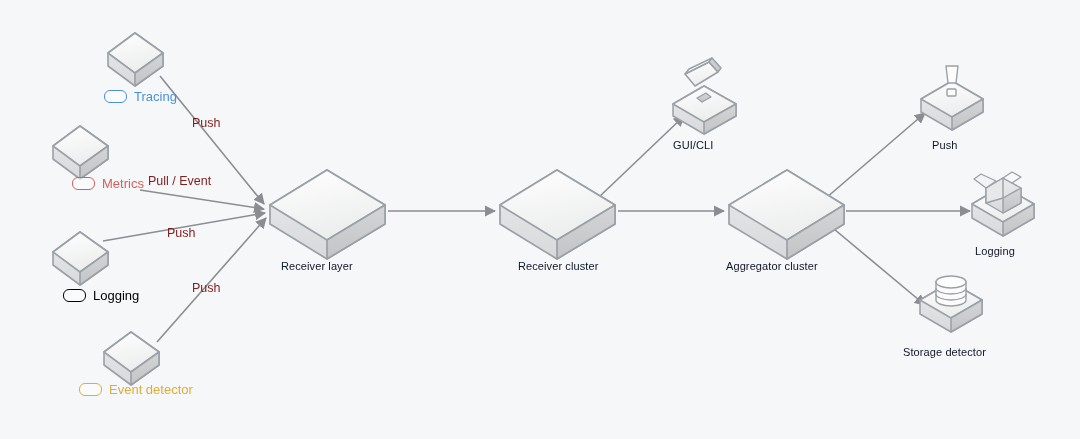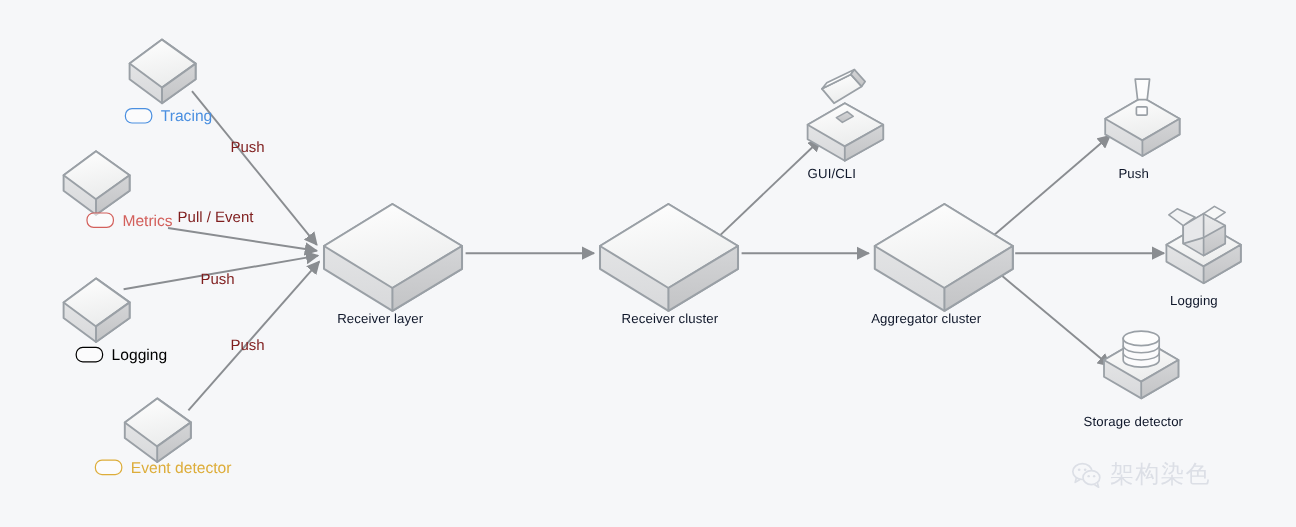--- a/index.html
+++ b/index.html
@@ -231,27 +231,14 @@
   <div class="badge-label" style="left:43px; top:289px; color:#000000;margin-left:20px;">
     <span class="badge-pill"></span>
     <span class="badge-text">Logging</span>
   </div>
 
   <div class="badge-label" style="left:79px; top:383px; color:#ddad3a;">
     <span class="badge-pill"></span>
     <span class="badge-text">Event detector</span>
   </div>
 
-  <div id="watermark">
-    <svg width="26" height="22" viewBox="0 0 26 22">
-      <ellipse cx="9" cy="8" rx="8" ry="6.6" fill="none" stroke="#dcdfe6" stroke-width="1.4"></ellipse>
-      <path d="M 4 13 L 3 17 L 7 14.6" fill="none" stroke="#dcdfe6" stroke-width="1.4" stroke-linejoin="round"></path>
-      <circle cx="6.3" cy="6.5" r="1.1" fill="#dcdfe6"></circle>
-      <circle cx="11.3" cy="6.5" r="1.1" fill="#dcdfe6"></circle>
-      <ellipse cx="16.5" cy="13" rx="7" ry="5.8" fill="#f6f7f9" stroke="#dcdfe6" stroke-width="1.4"></ellipse>
-      <path d="M 21.5 17.5 L 22.5 21 L 19 18.8" fill="#f6f7f9" stroke="#dcdfe6" stroke-width="1.4" stroke-linejoin="round"></path>
-      <circle cx="14.2" cy="11.8" r="1" fill="#dcdfe6"></circle>
-      <circle cx="18.8" cy="11.8" r="1" fill="#dcdfe6"></circle>
-    </svg>
-    <span class="wm-text">架构染色</span>
-  </div>
 
 </div>
 
 </body></html>

